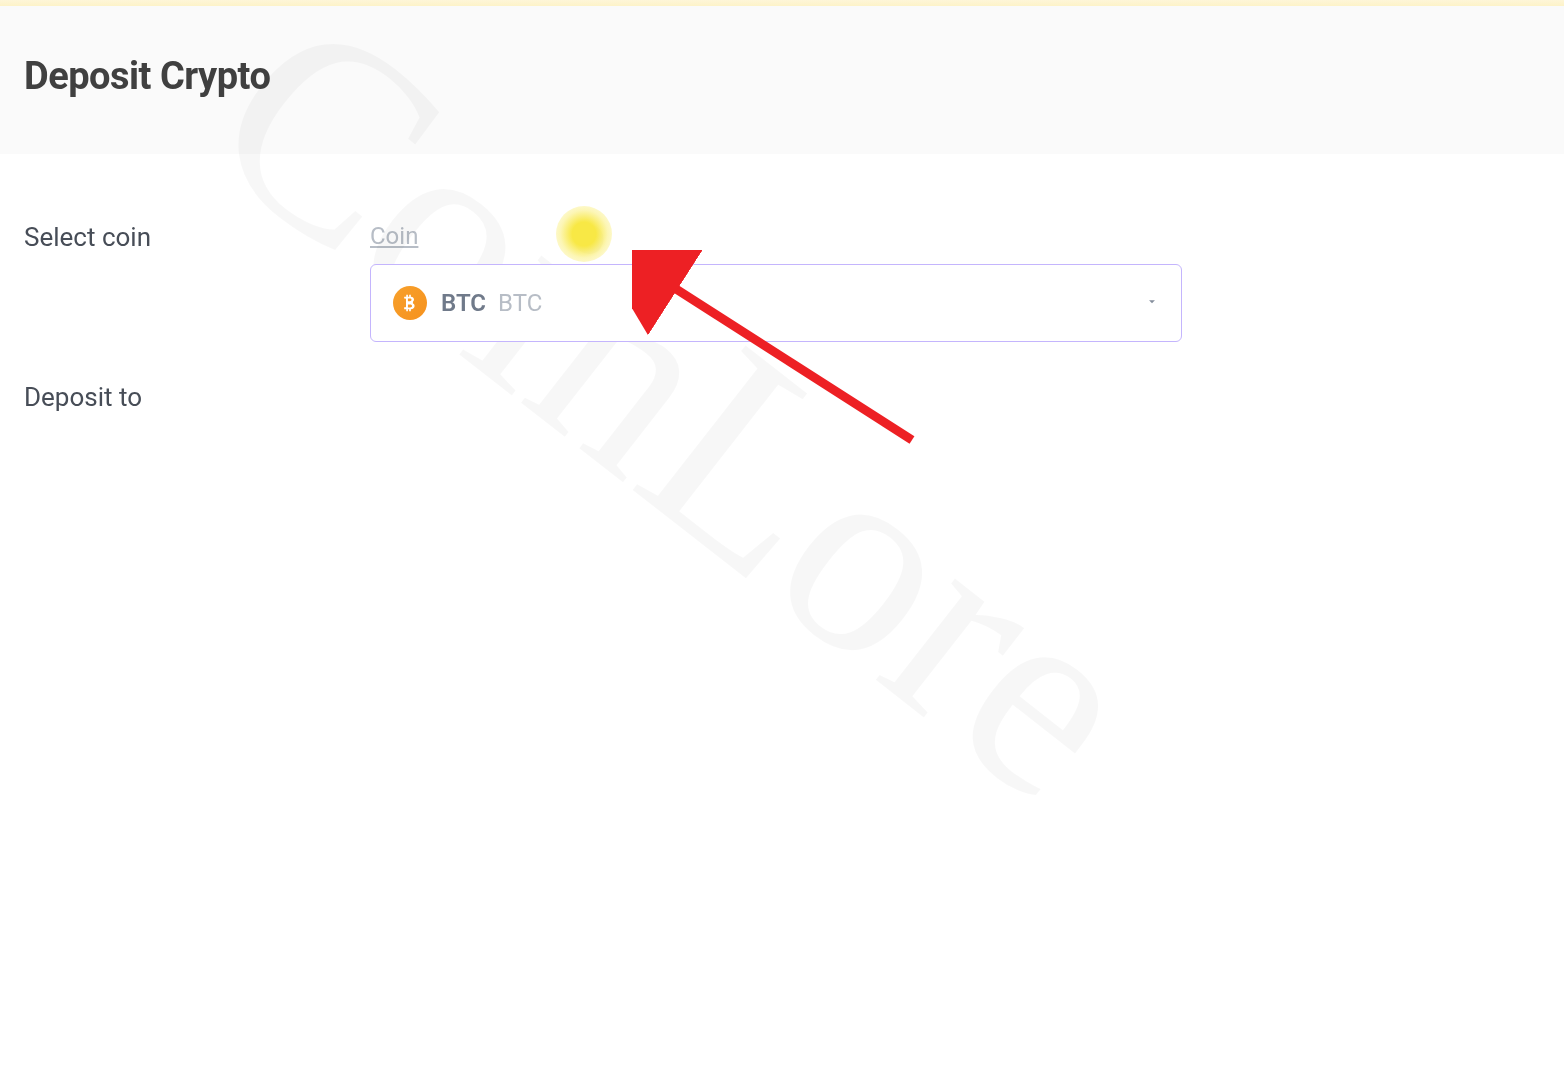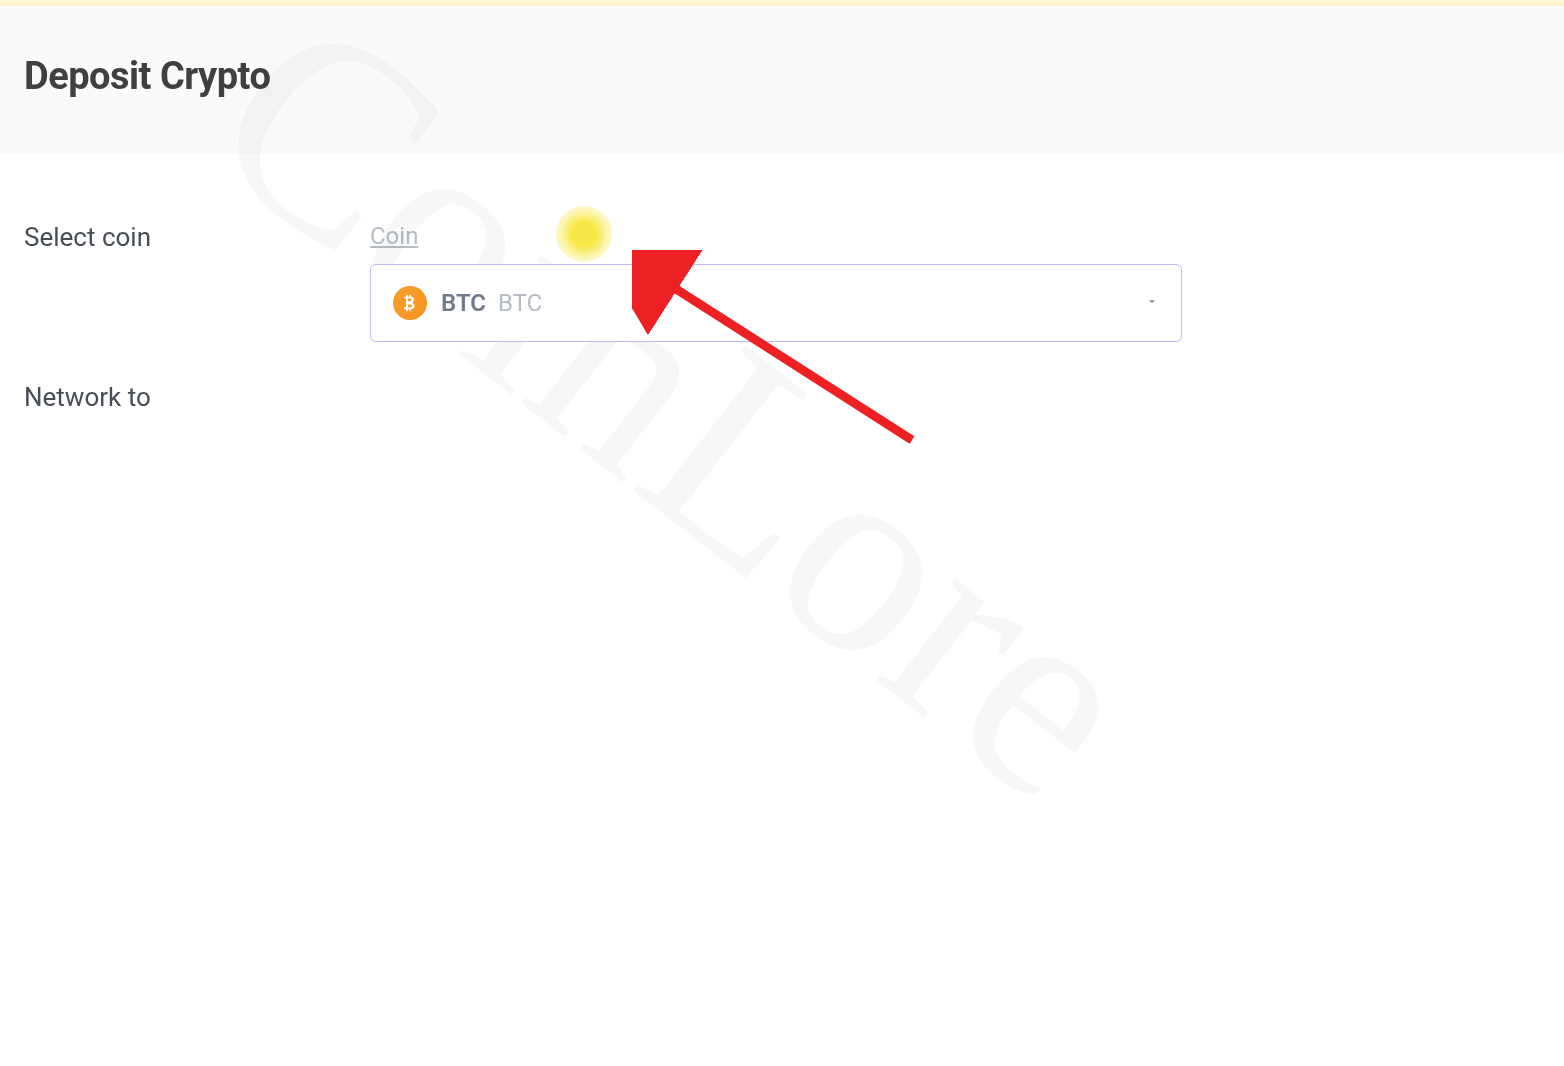--- a/index.html
+++ b/index.html
@@ -189,21 +189,21 @@
         <span class="chevron-icon">
           <svg viewBox="0 0 24 24" fill="currentColor">
             <path d="M7 10l5 5 5-5z"></path>
           </svg>
         </span>
       </div>
     </div>
   </div>
 
   <div class="form-row">
-    <div class="row-label">Network to</div>
+    <div class="row-label">Deposit to</div>
   </div>
 
 </div>
 
 <div class="highlight-dot"></div>
 
 <svg class="arrow-annotation" width="300" height="220" viewBox="0 0 300 220">
   <defs>
     <marker id="arrowhead" markerWidth="12" markerHeight="12" refX="2" refY="6" orient="auto">
       <polygon points="0 0, 12 6, 0 12" fill="#ed2024"></polygon>

